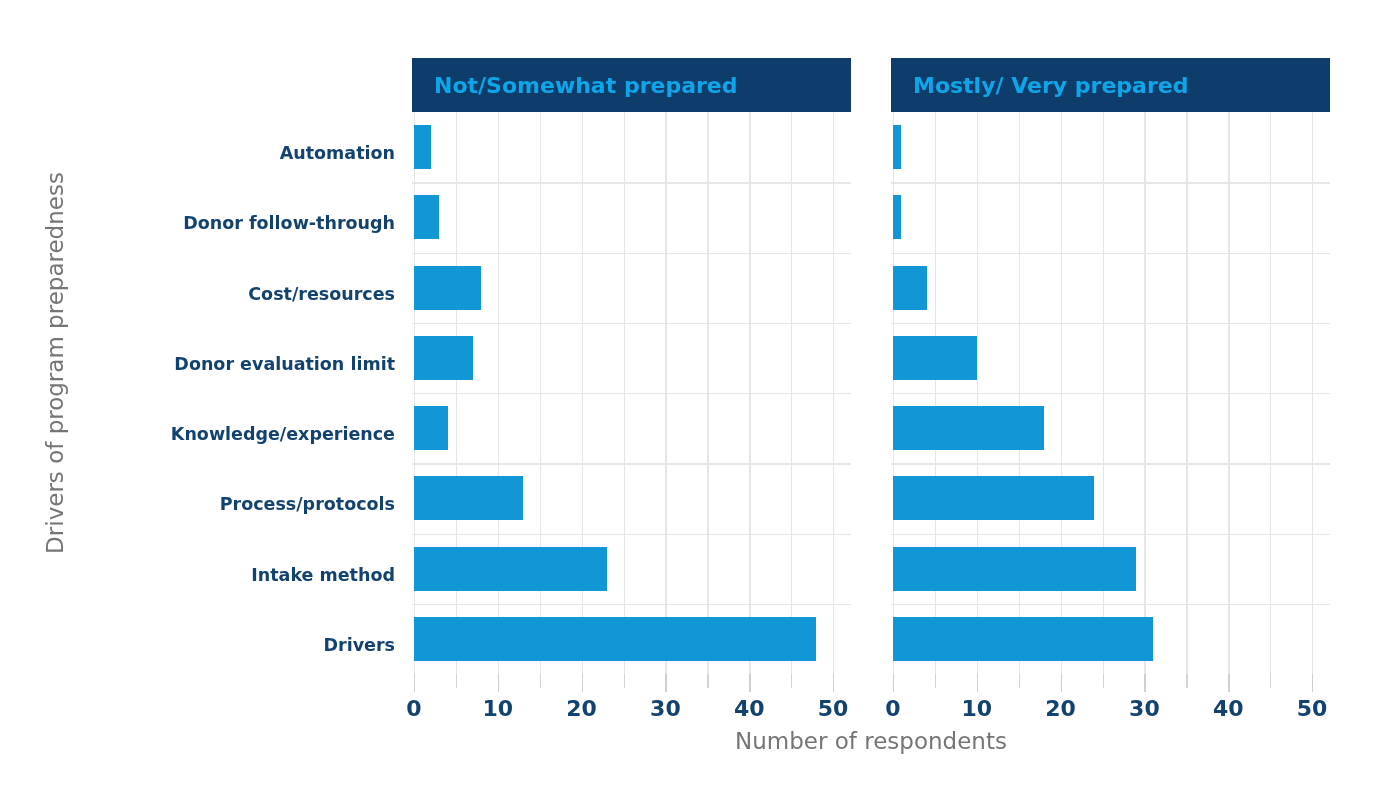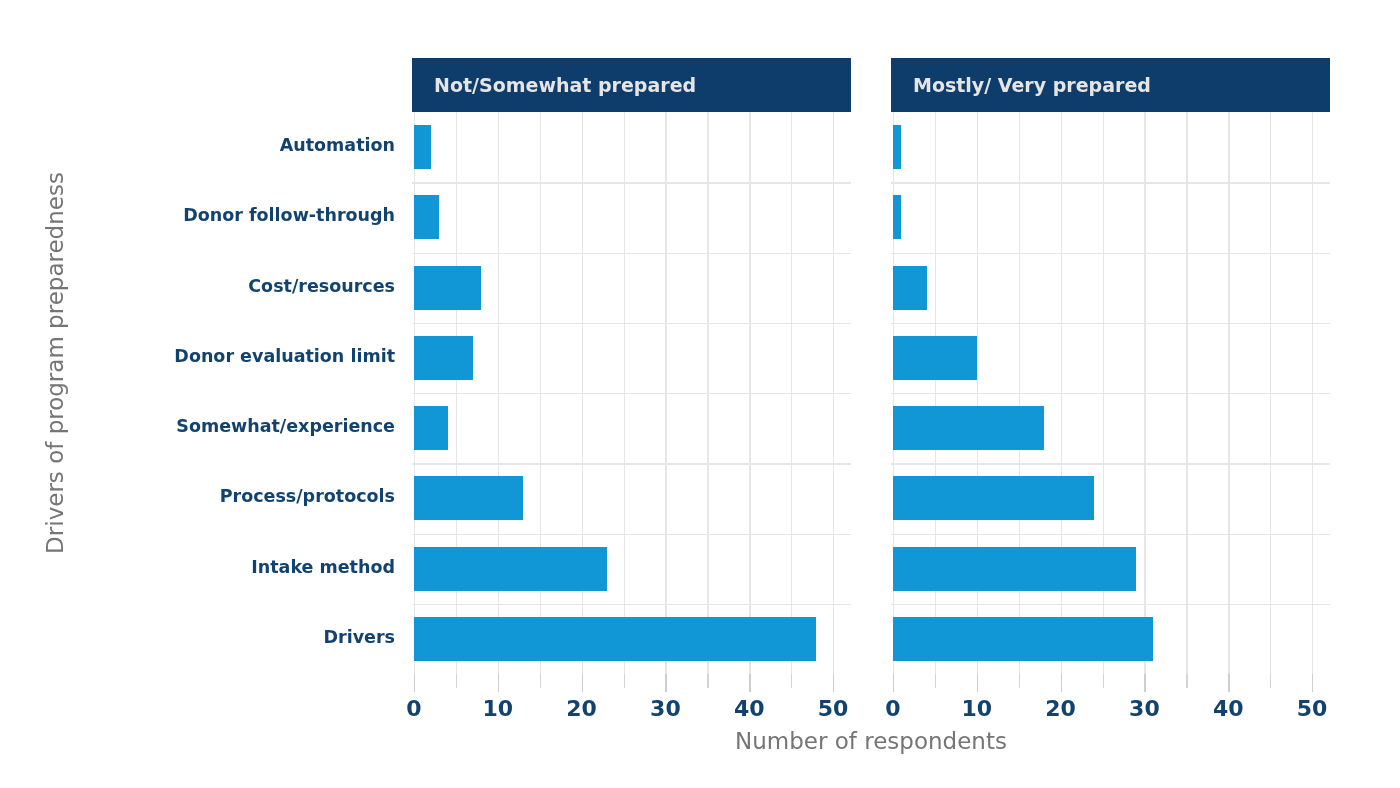--- a/index.html
+++ b/index.html
@@ -45,21 +45,21 @@
     font-family: "DejaVu Sans", sans-serif;
     font-size: 23px;
     color: #757575;
     white-space: nowrap;
   }
 
   
   .cat-labels {
     position: absolute;
     left: 100px;
-    top: 110px;
+    top: 118px;
     width: 295px;
     height: 556px;
   }
   .cat-label {
     position: absolute;
     right: 0;
     width: 100%;
     text-align: right;
     font-family: "DejaVu Sans", sans-serif;
     font-size: 17.5px;
@@ -81,23 +81,23 @@
     width: 439px;
     height: 54px;
     background: #0e3c6b;
     box-sizing: border-box;
   }
   .panel-header-label {
     position: absolute;
     left: 22px;
     top: 50%;
     transform: translateY(-50%);
-    color: #e5e5e5;
-    font-family: "DejaVu Sans", sans-serif;
-    font-size: 19px;
+    color: #0ea5e9;
+    font-family: "DejaVu Sans", sans-serif;
+    font-size: 22px;
     font-weight: bold;
     white-space: nowrap;
   }
   .plot {
     position: absolute;
     left: 0;
     top: 54px;
     width: 439px;
     height: 562px;
     background: #ffffff;
@@ -176,21 +176,21 @@
 
 <div id="chart-root">
 
   <div class="y-axis-title">Drivers of program preparedness</div>
 
   <div class="cat-labels">
       <div class="cat-label" style="top: 35.125px;">Automation</div>
       <div class="cat-label" style="top: 105.375px;">Donor follow-through</div>
       <div class="cat-label" style="top: 175.625px;">Cost/resources</div>
       <div class="cat-label" style="top: 245.875px;">Donor evaluation limit</div>
-      <div class="cat-label" style="top: 316.125px;">Somewhat/experience</div>
+      <div class="cat-label" style="top: 316.125px;">Knowledge/experience</div>
       <div class="cat-label" style="top: 456.625px;">Intake method</div>
       <div class="cat-label" style="top: 386.375px;">Process/protocols</div>
       <div class="cat-label" style="top: 526.875px;">Drivers</div>
     </div>
 
   <div class="panel" id="panel-0" style="left:412px;">
     <div class="panel-header">
       <div class="panel-header-label">Not/Somewhat prepared</div>
     </div>
     <div class="plot">

